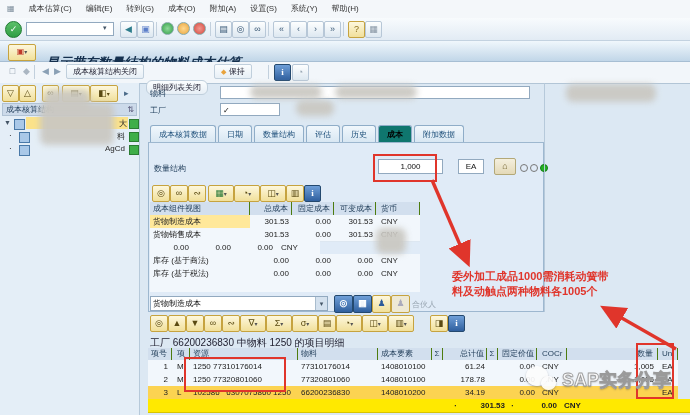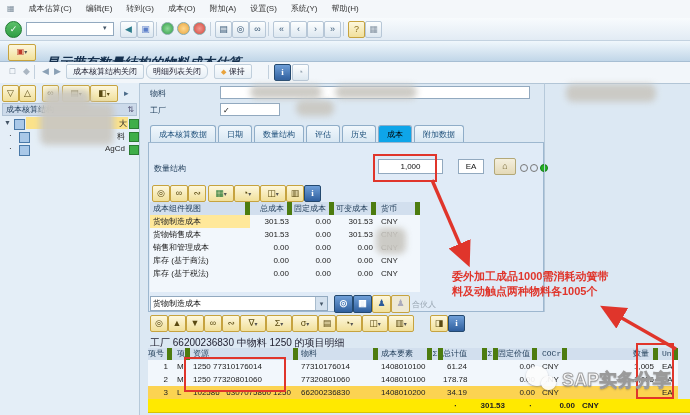--- a/index.html
+++ b/index.html
@@ -23,34 +23,34 @@
   .abtn{position:absolute;height:15px;line-height:14px;font-size:8px;padding:0 6px;background:linear-gradient(#fbfdfe,#e7eff6);
         border:1px solid #c0cfdc;border-radius:2px;color:#223;}
   .sep{position:absolute;width:1px;height:14px;background:#c2d0dd;}
   .circ{position:absolute;width:13px;height:13px;border-radius:50%;border:1px solid #8aa;box-sizing:border-box;}
   .input{position:absolute;background:#fff;border:1px solid #92a9bf;box-sizing:border-box;font-size:8px;line-height:13px;padding:0 2px;color:#111;}
   .ddarrow{position:absolute;right:0;top:0;bottom:0;width:11px;background:#d4e1ee;border-left:1px solid #a9bccd;
            text-align:center;line-height:13px;font-size:7px;color:#456;}
   
   .tab{height:17px;line-height:17px;padding:0 8px;margin-right:2px;font-size:8px;color:#1c4e79;
        background:linear-gradient(#f0f7fc,#d7e6f2);border:1px solid #8fadc8;border-bottom:none;border-radius:3px 3px 0 0;}
-  .tab.active{background:#0ea5e9;color:#000;font-weight:normal;}
+  .tab.active{background:#0f766e;color:#000;font-weight:bold;}
   .panel{position:absolute;background:#e0ebf7;border:1px solid #9db7cf;box-sizing:border-box;}
   
   .trow{position:absolute;display:flex;height:13px;line-height:13px;font-size:8px;white-space:pre;}
   .thead{background:#d2dfee;color:#27435e;}
-  .thead>div{border-right:5px solid #4d7c0f;box-sizing:border-box;overflow:hidden;font-family:Liberation Mono, monospace;}
+  .thead>div{border-right:1px solid #4d7c0f;box-sizing:border-box;overflow:hidden;}
   .tbody{background:#f2f7fc;border-bottom:1px solid #dde7f1;}
   .tbody>div{box-sizing:border-box;overflow:hidden;}
   .ci0{width:100px;padding-left:3px;}.ci1{width:42px;text-align:right;padding-right:3px;}
   .ci2{width:42px;text-align:right;padding-right:3px;}.ci3{width:42px;text-align:right;padding-right:3px;}
   .ci4{width:44px;padding-left:5px;}
   .it0{width:24px;text-align:right;padding-right:4px;}.it1{width:18px;padding-left:5px;}
   .it2{width:108px;padding-left:3px;}.it3{width:80px;padding-left:3px;}.it4{width:54px;padding-left:3px;}
-  .it5{width:11px;text-align:center;}.it6{width:44px;text-align:right;padding-right:20px;}
+  .it5{width:11px;text-align:center;}.it6{width:44px;text-align:right;padding-right:2px;}
   .it7{width:11px;text-align:center;}.it8{width:39px;text-align:right;padding-right:2px;}
   .it9{width:30px;padding-left:5px;}.it10{width:91px;text-align:right;padding-right:4px;}.it11{width:20px;padding-left:4px;}
   .selrow{background:#fcd351;border-bottom:1px solid #e3b93e;}
   .totrow{background:#ffe900;font-weight:bold;border-bottom:1px solid #d8c400;}
   
   .redact{position:absolute;background:#cac8c2;opacity:.93;border-radius:7px;filter:blur(3px);z-index:4;}
   .redbox{position:absolute;border:2px solid #e0352b;z-index:5;}
   .greensq{position:absolute;width:8px;height:8px;background:#3fae49;border:1px solid #2b7d33;}
   .cube{position:absolute;width:9px;height:9px;background:#a9c8e8;border:1px solid #4a79a8;}
   .annotation{position:absolute;left:452px;top:269px;width:166px;font-size:11px;font-weight:600;color:#e0352b;line-height:1.35;z-index:6;}
@@ -108,21 +108,21 @@
     <div class="title-text">显示带有数量结构的物料成本估算</div>
   </div>
 
   <div class="abs appbar">
     <div class="ibtn" style="left:5px;top:2px;border:none;background:none;color:#7a8a99;">□</div>
     <div class="ibtn" style="left:19px;top:2px;border:none;background:none;color:#aab6c2;">◆</div>
     <div class="sep" style="left:34px;top:3px;"></div>
     <div class="ibtn" style="left:38px;top:2px;border:none;background:none;color:#8aa0b5;">◀</div>
     <div class="ibtn" style="left:50px;top:2px;border:none;background:none;color:#8aa0b5;">▶</div>
     <button class="abtn" style="left:66px;top:2px;">成本核算结构关闭</button>
-    <button class="abtn" style="left:146px;top:2px;border-radius:6px;">明细列表关闭</button>
+    <button class="abtn" style="left:146px;top:18px;border-radius:6px;">明细列表关闭</button>
     <button class="abtn" style="left:214px;top:2px;">
       <span style="color:#e8a33d;font-size:7px;">◆</span>
       <span>保持</span>
     </button>
     <div class="sep" style="left:268px;top:3px;"></div>
     <div class="bluebtn" style="left:274px;top:2px;">i</div>
     <div class="ibtn" style="left:292px;top:2px;color:#9aa8b5;">◔</div>
   </div>
 
   <div class="abs" style="left:0;top:83px;width:139px;height:332px;background:#e4eef7;border-right:1px solid #b6c9da;">
@@ -227,21 +227,20 @@
     <div class="ci4">CNY</div>
   </div>
   <div class="trow tbody" style="left:150px;top:228px;">
     <div class="ci0">货物销售成本</div>
     <div class="ci1">301.53</div>
     <div class="ci2">0.00</div>
     <div class="ci3">301.53</div>
     <div class="ci4">CNY</div>
   </div>
   <div class="trow tbody" style="left:150px;top:241px;">
-    <div class="ci0">销售和管理成本</div>
     <div class="ci1">0.00</div>
     <div class="ci2">0.00</div>
     <div class="ci3">0.00</div>
     <div class="ci4">CNY</div>
   </div>
   <div class="trow tbody" style="left:150px;top:254px;">
     <div class="ci0">库存 (基于商法)</div>
     <div class="ci1">0.00</div>
     <div class="ci2">0.00</div>
     <div class="ci3">0.00</div>

